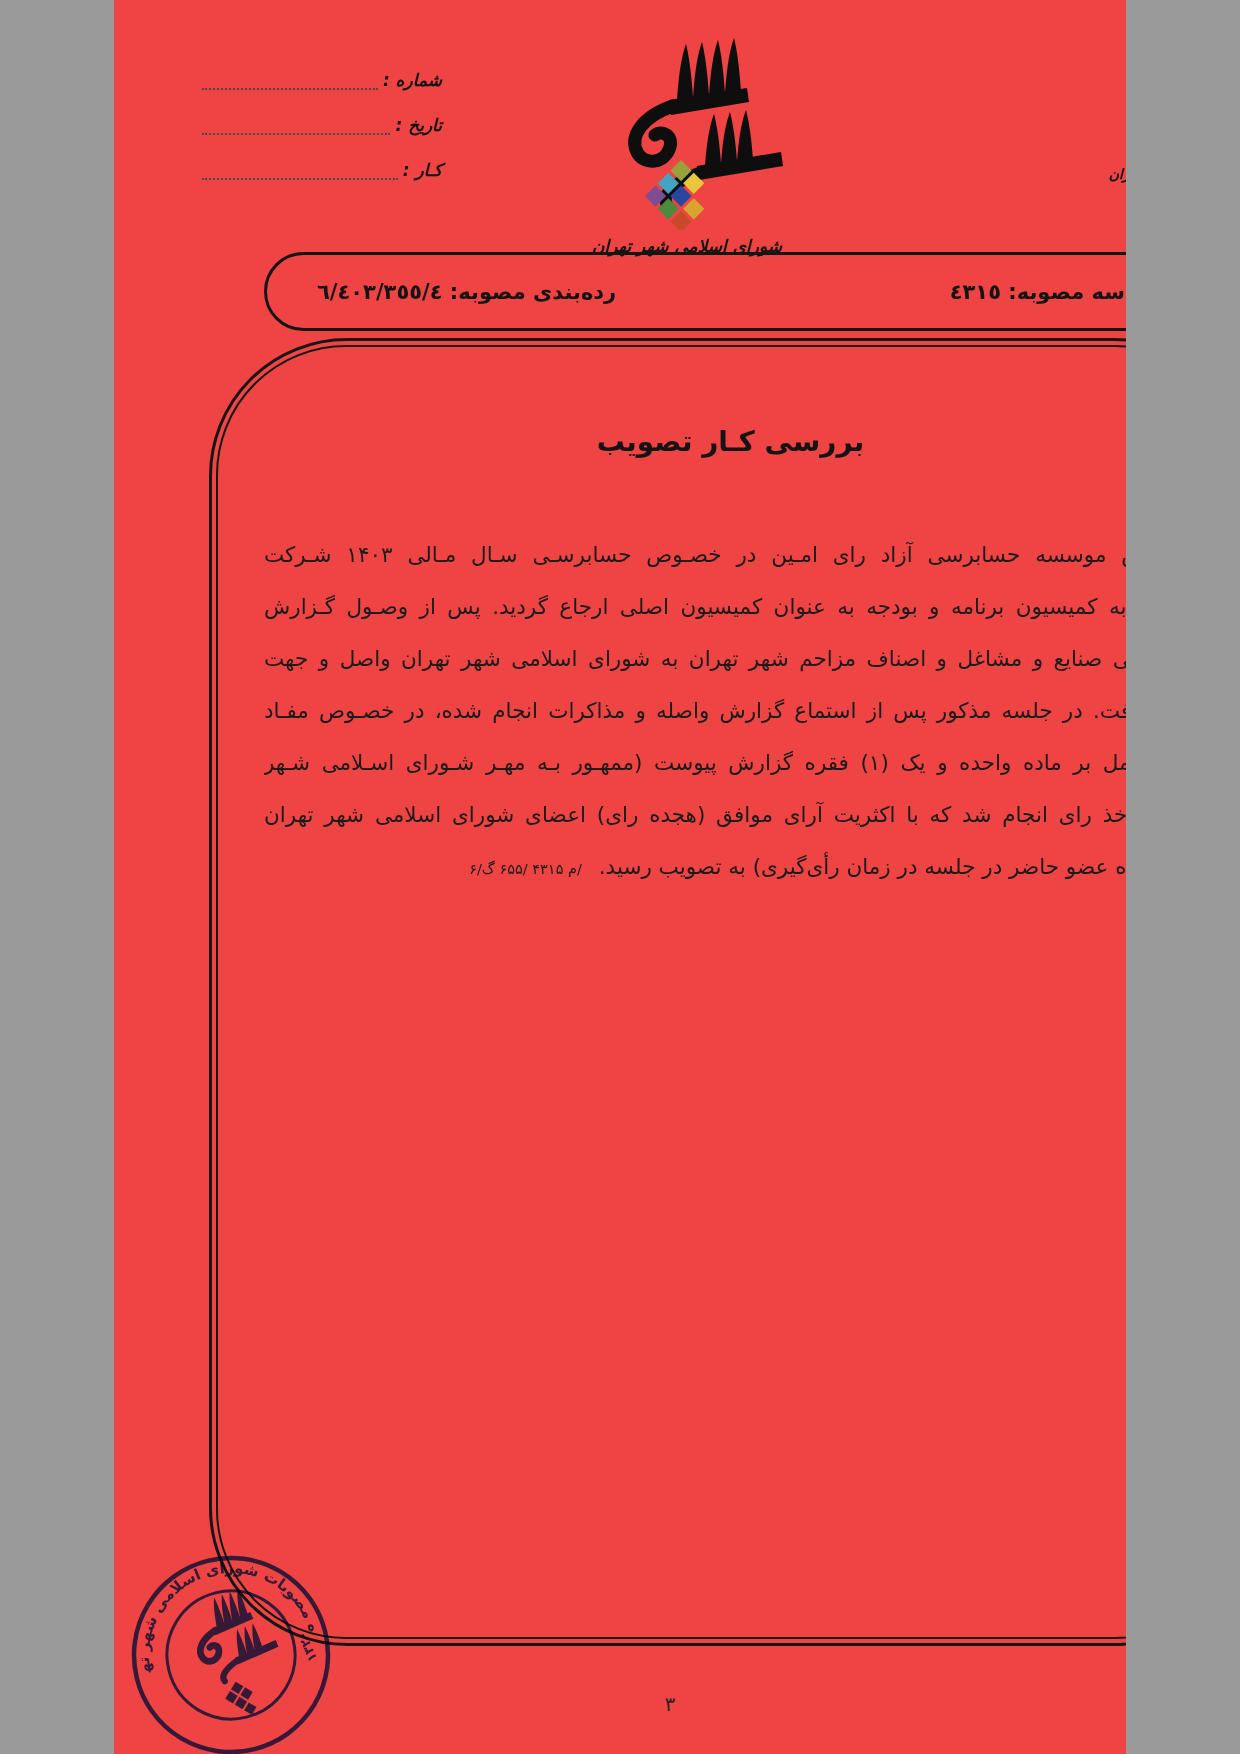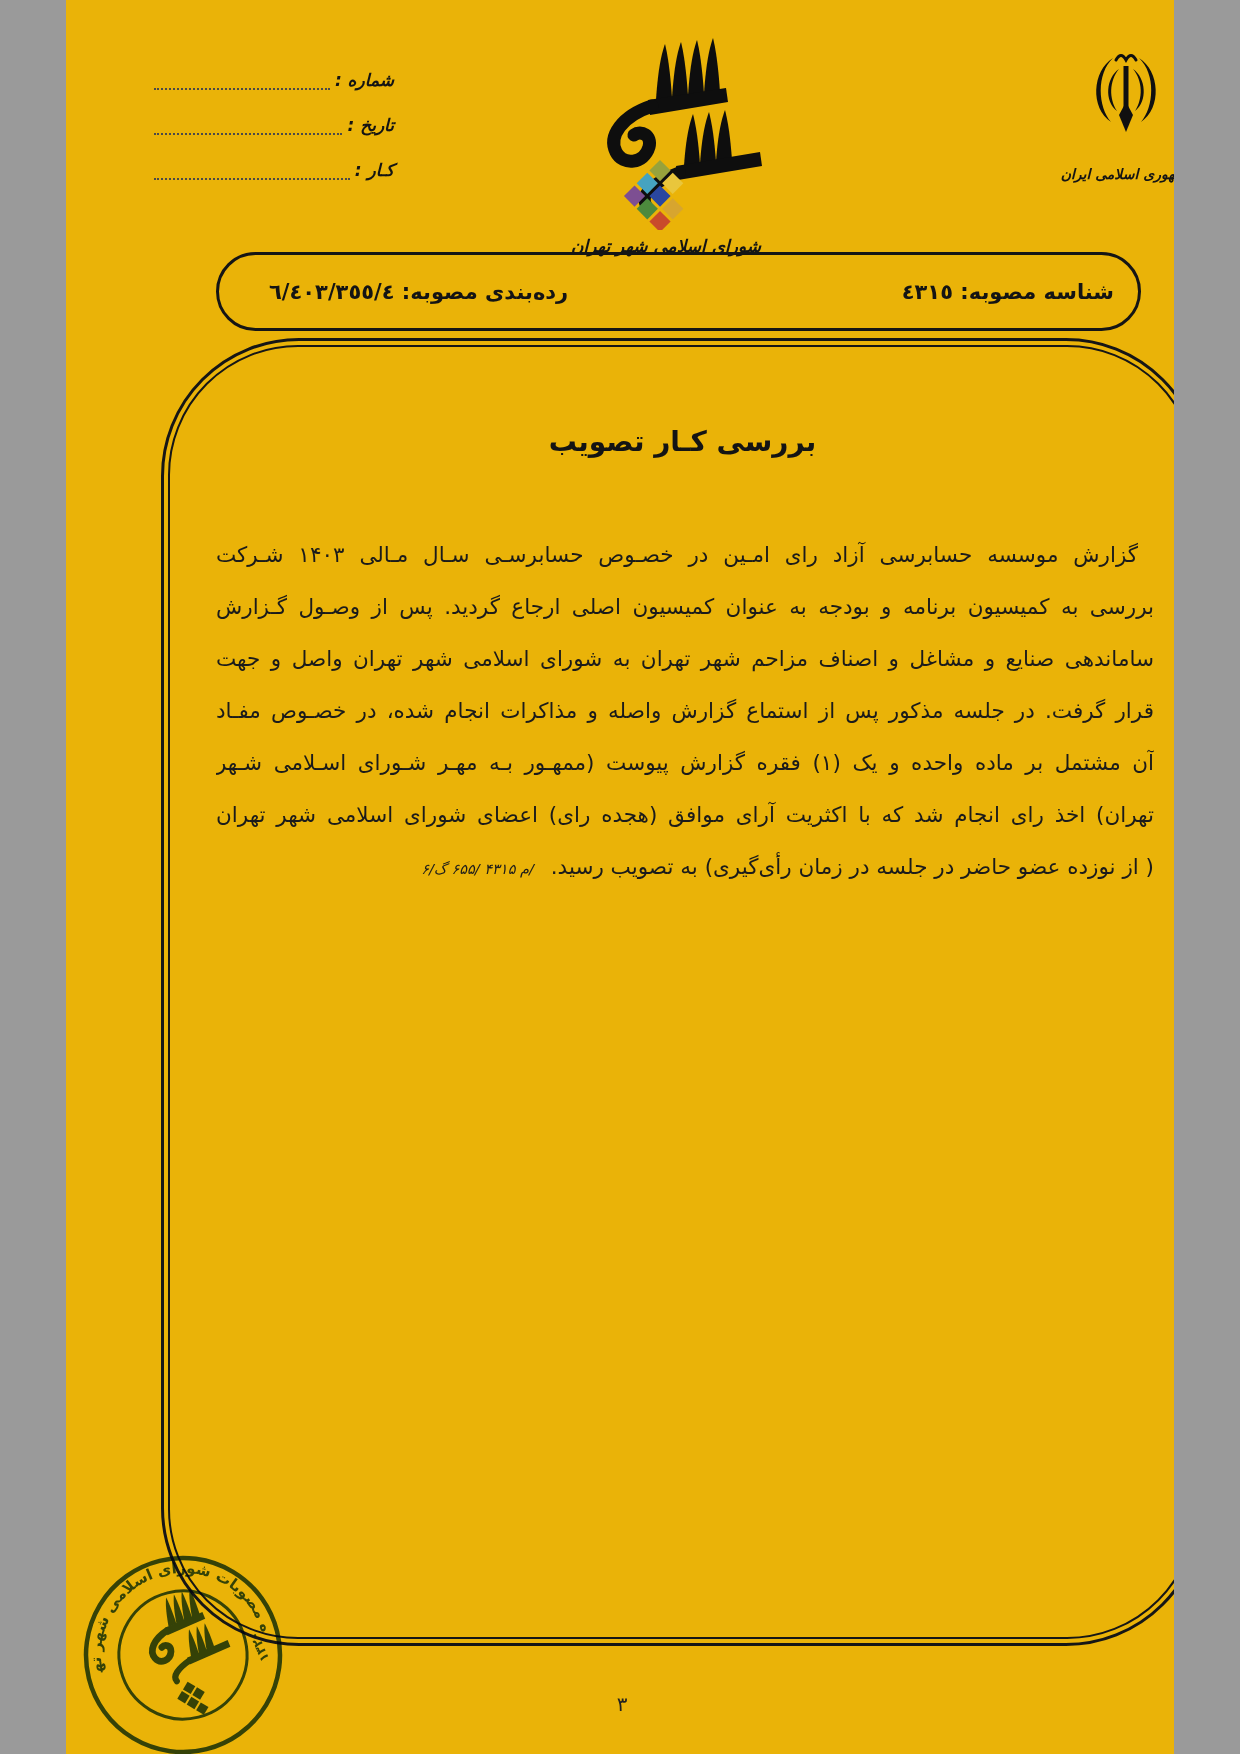--- a/index.html
+++ b/index.html
@@ -1,30 +1,30 @@
 <!DOCTYPE html>
 <html lang="fa"><head>
 <meta charset="utf-8">
 <style>
   * { box-sizing: border-box; }
   body { margin:0; background:#9a9a9a; font-family:"DejaVu Sans", sans-serif; }
   #page {
-    position:relative; width:1108px; height:1754px; margin:0 auto;
-    background:#eab308; overflow:hidden; color:#141414;
+    position:relative; width:1012px; height:1754px; margin:0 auto;
+    background:#ef4444; overflow:hidden; color:#141414;
     font-family:"DejaVu Sans", sans-serif;
   }
 
   
   .fields { position:absolute; left:88px; top:64px; width:240px; direction:rtl; }
   .frow { display:flex; align-items:flex-end; height:26px; margin-bottom:19px; }
   .flabel { font-weight:bold; font-style:italic; font-size:17px; white-space:nowrap; padding-left:5px; }
   .fleader { flex:1; border-bottom:2.5px dotted #4a4a4a; height:15px; }
 
   
-  .logo-wrap { position:absolute; left:478px; top:38px; width:244px; text-align:center; }
+  .logo-wrap { position:absolute; left:451px; top:38px; width:244px; text-align:center; }
   .logo-caption { margin-top:2px; font-size:17px; font-weight:bold; font-style:italic; direction:rtl; }
 
   
   .emblem-wrap { position:absolute; left:980px; top:46px; width:160px; text-align:center; }
   .emblem-caption { margin-top:20px; font-size:14px; font-weight:bold; font-style:italic; direction:rtl; }
 
   
   .idbar {
     position:absolute; left:150px; top:252px; width:925px; height:79px;
     border:3px solid #151515; border-radius:42px;
@@ -44,21 +44,21 @@
     position:absolute; top:84px; left:0; right:0; text-align:center;
     font-size:28px; font-weight:900; letter-spacing:1px; direction:rtl;
   }
   .paragraph {
     position:absolute; top:188px; right:47px; left:52px;
     direction:rtl; font-size:21.5px; color:#1b1b1b;
   }
   .pline { line-height:52px; height:52px; overflow:hidden; text-align:right; }
   .pline.j { text-align:justify; text-align-last:justify; }
   .pline.first { padding-right:16px; }
-  .notation { font-size:14.5px; font-style:italic; padding-right:10px; }
+  .notation { font-size:14.5px; padding-right:10px; }
 
   
   .stamp {
     position:absolute; left:12px; top:1550px; width:210px; height:210px;
     transform:rotate(-14deg); opacity:.93; mix-blend-mode:multiply;
   }
 
   
   .pagenum {
     position:absolute; top:1692px; left:516px; width:80px;

